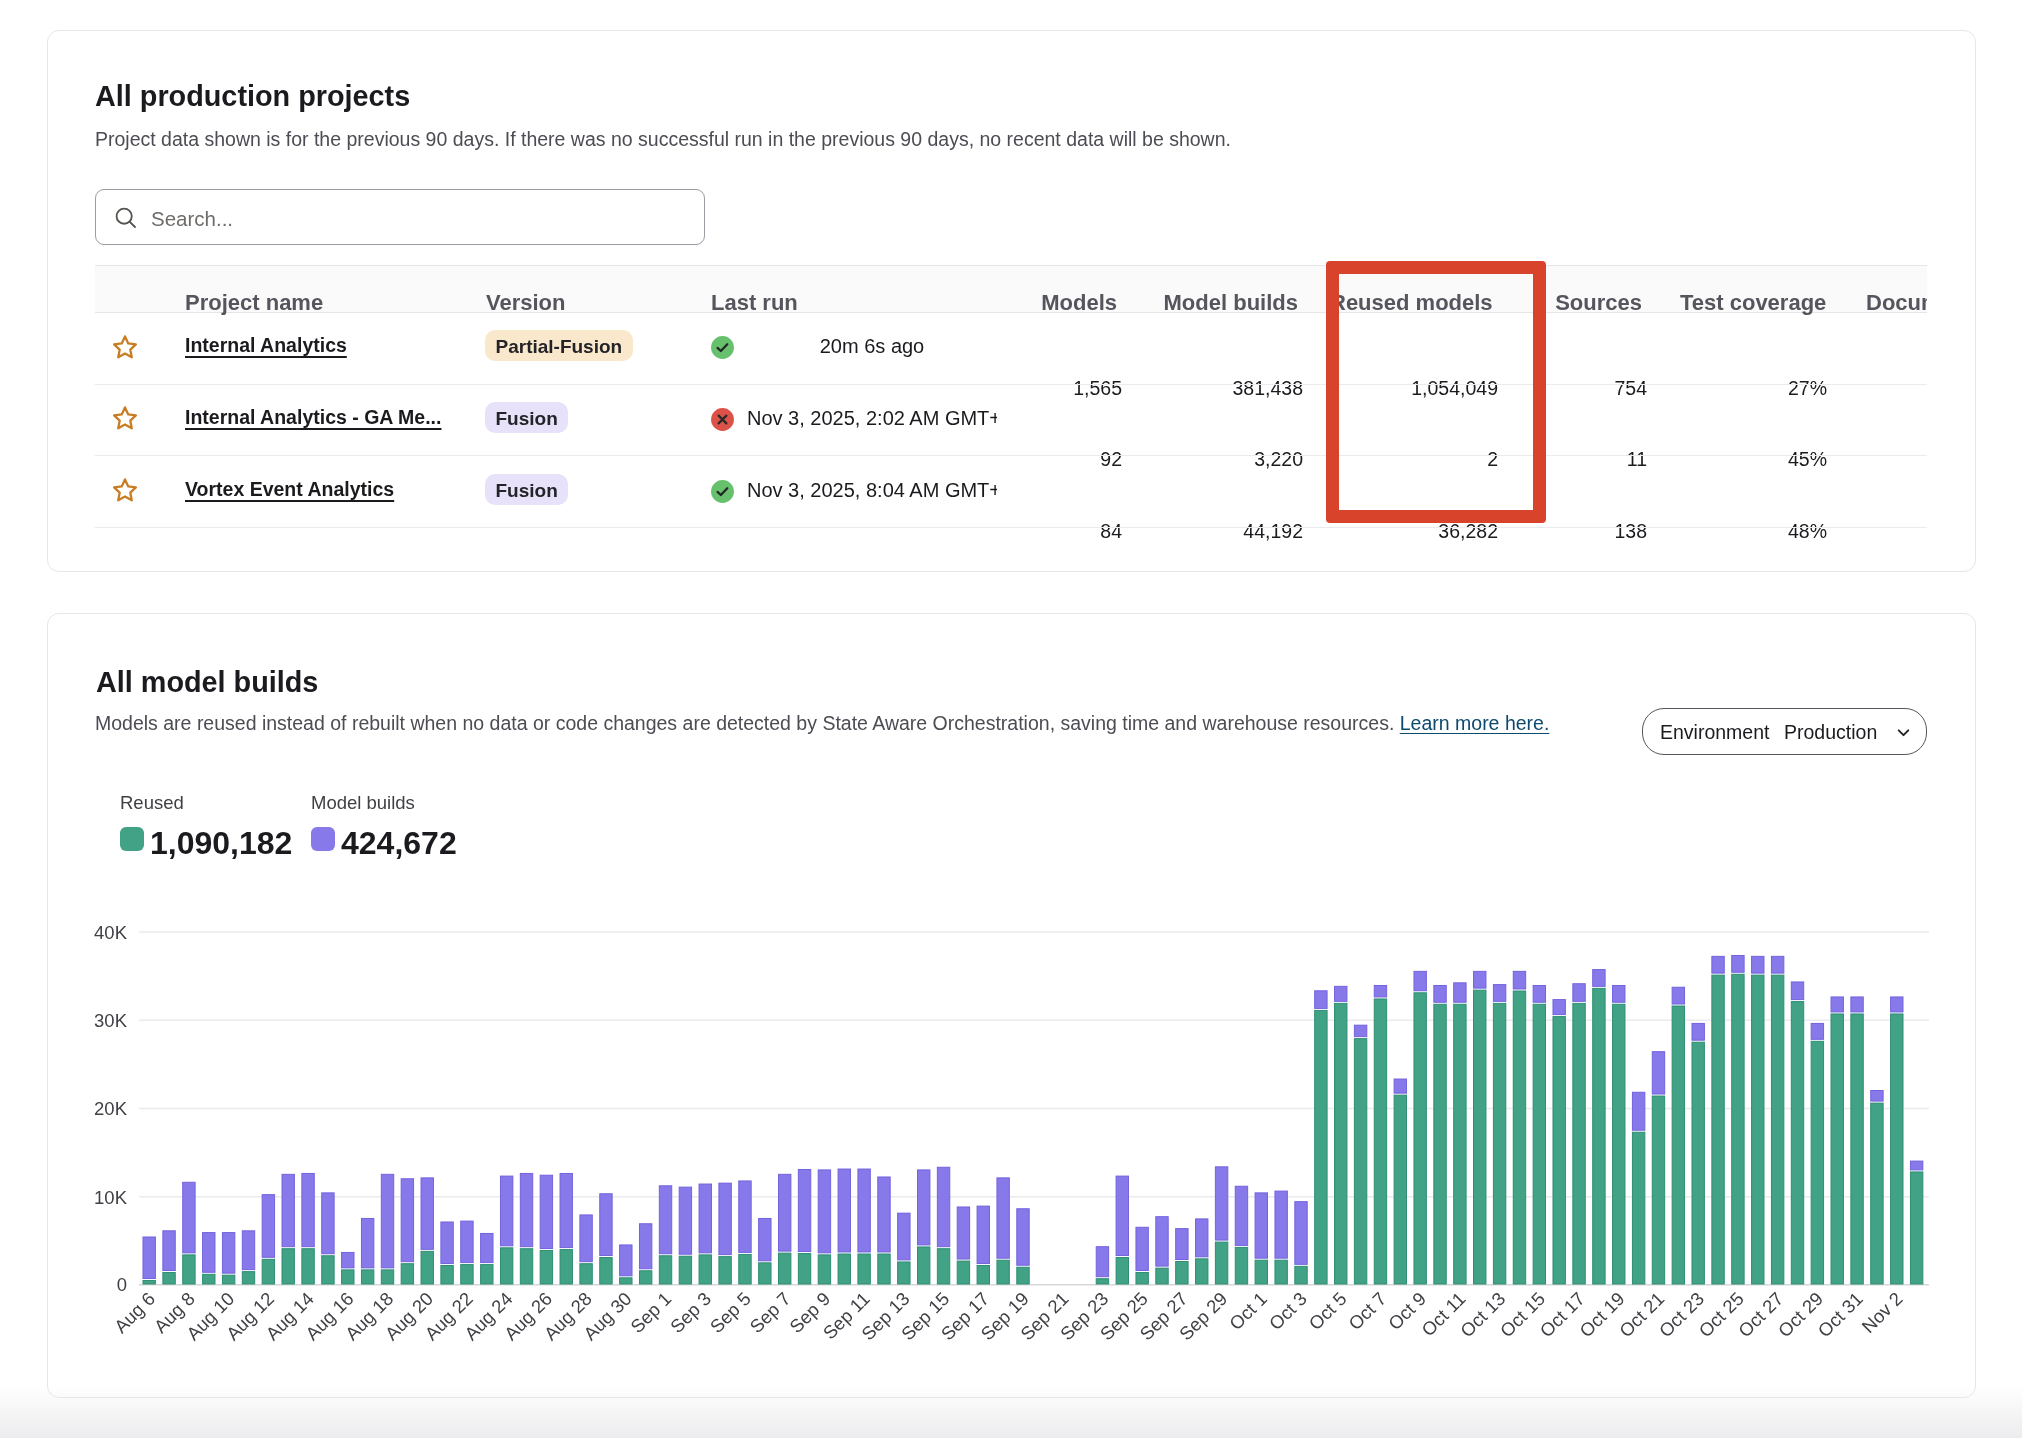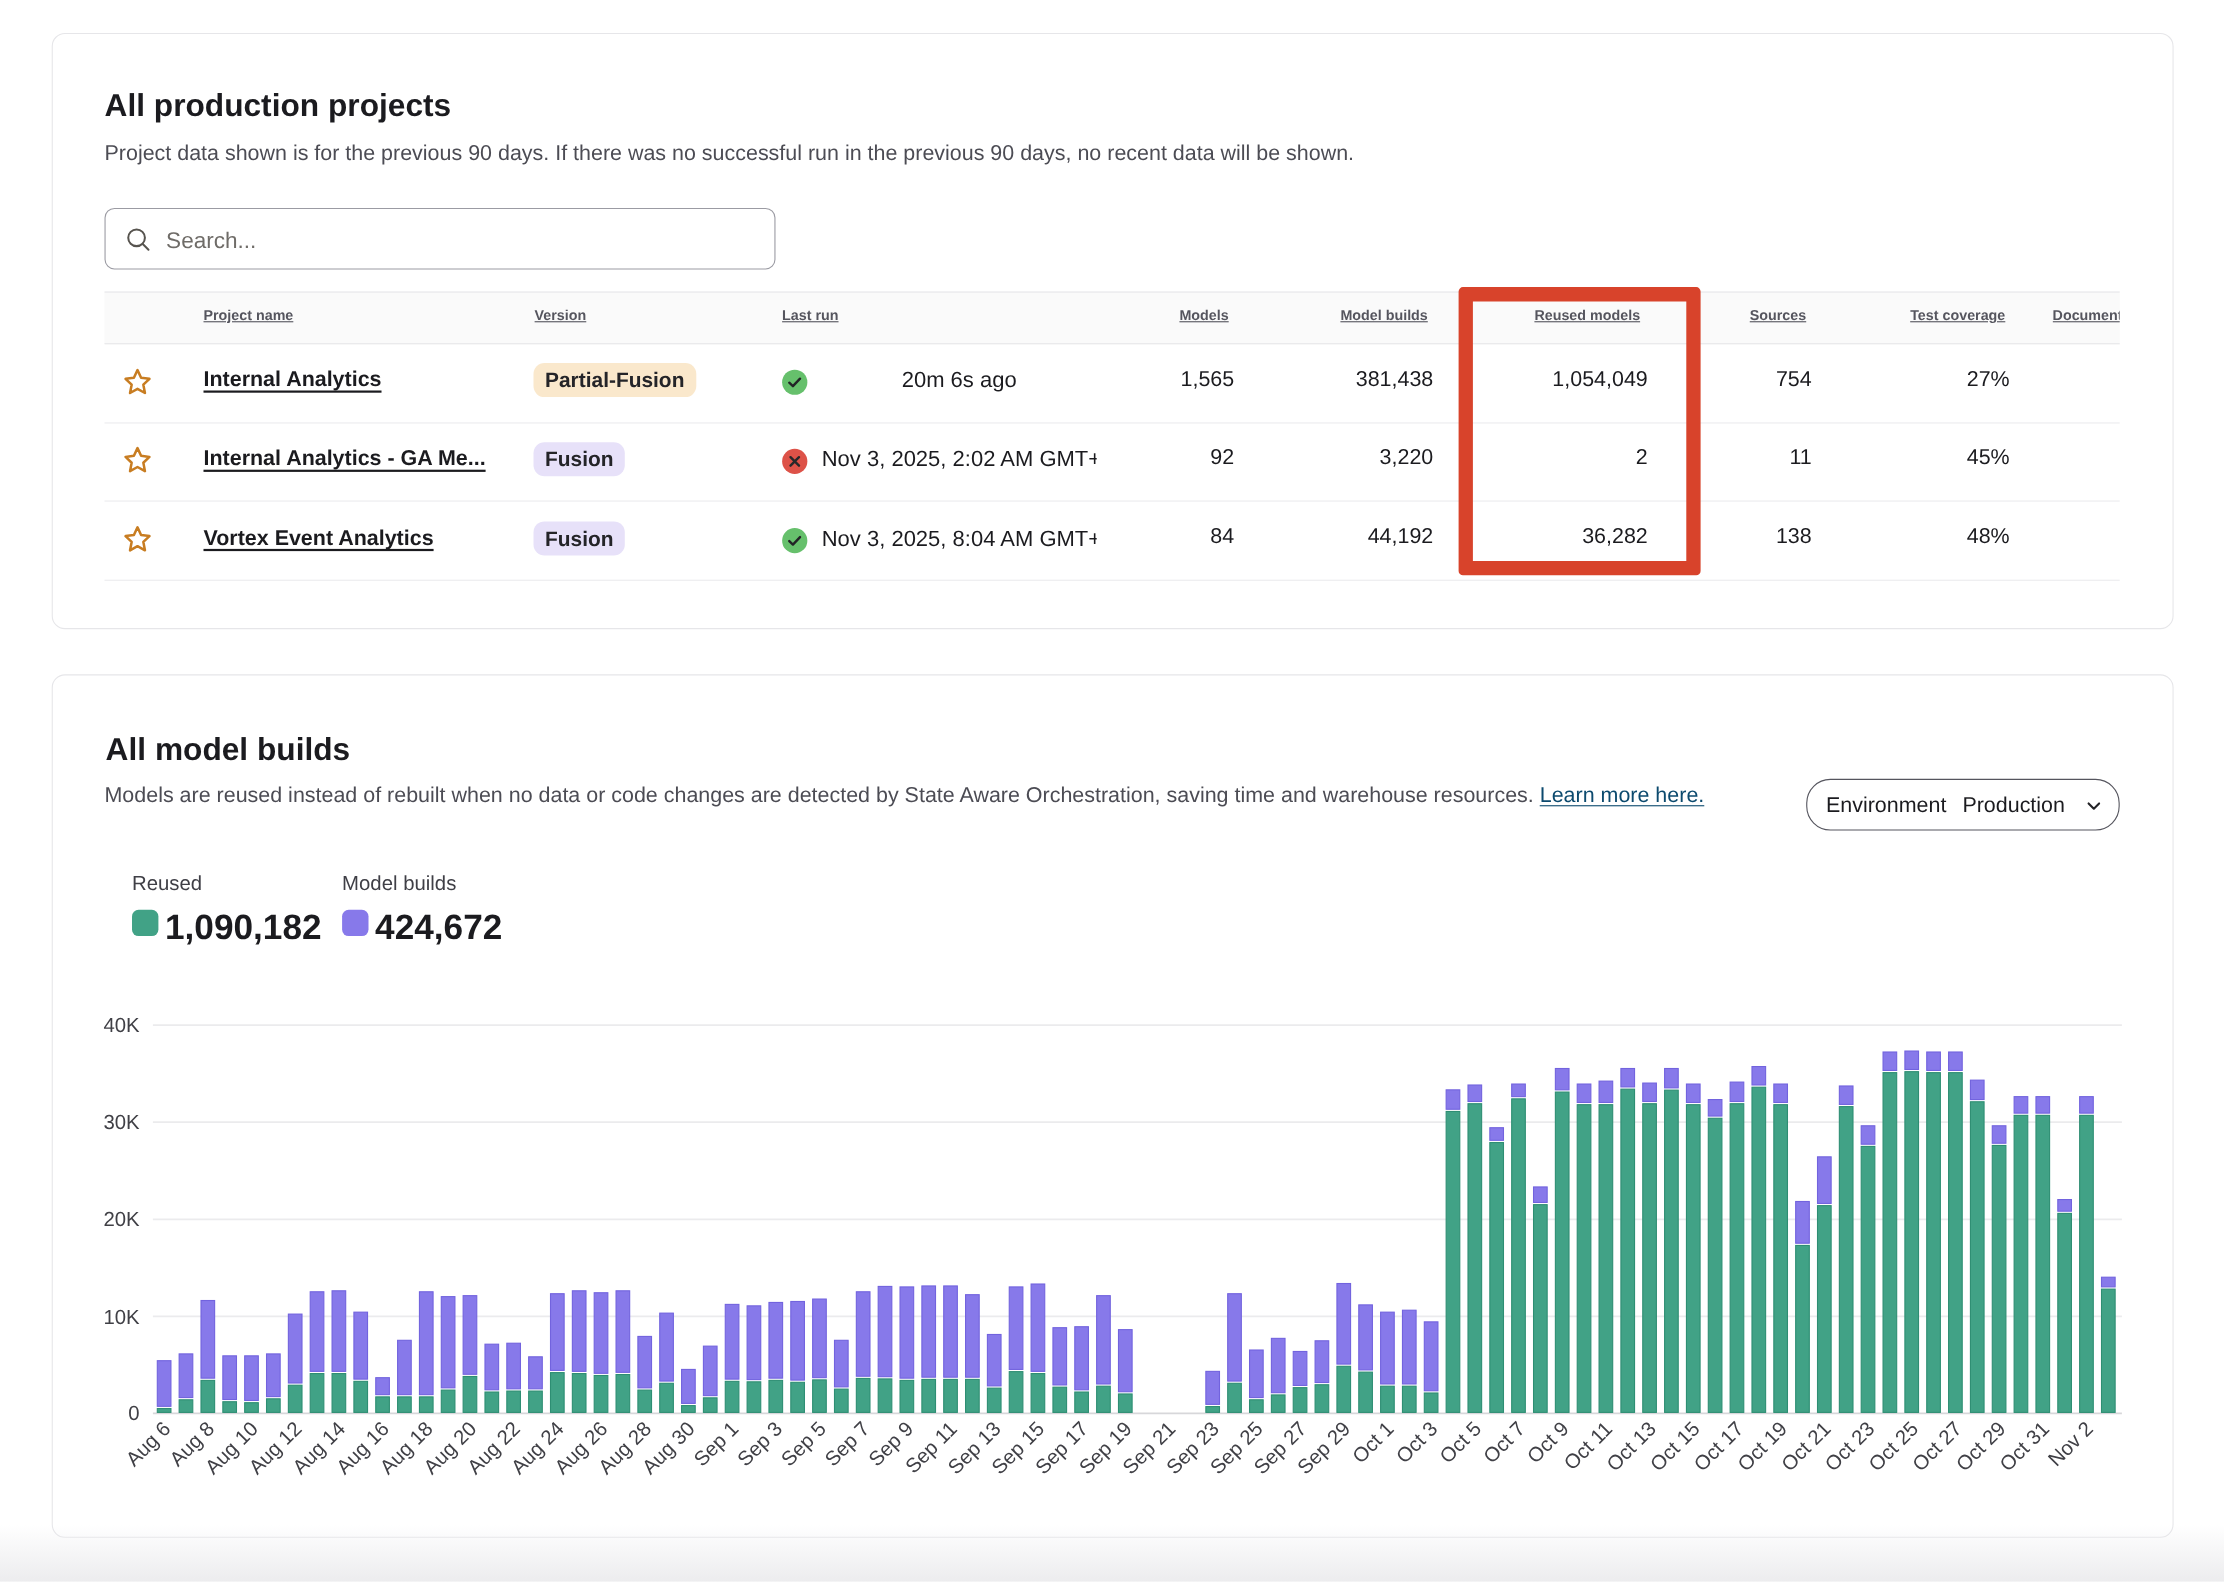--- a/index.html
+++ b/index.html
@@ -11,34 +11,34 @@
 #card1 { top:30px; height:542px; }
 #card2 { top:613px; height:785px; }
 .h1 { position:absolute; left:95px; font-size:28.8px; font-weight:700; color:#1b1b1f; }
 .sub { position:absolute; left:95px; font-size:19.5px; color:#4c4c54; }
 .search { position:absolute; left:95px; top:189px; width:610px; height:56px;
   border:1.6px solid #9b9ba3; border-radius:9px; }
 .search svg { position:absolute; left:17px; top:15px; }
 .search .ph { position:absolute; left:55px; top:17px; font-size:20.5px; color:#6f6c68; }
 .thead { position:absolute; left:95px; top:264.5px; width:1832px; height:48px;
   background:#fafafa; border-top:1.6px solid #e6e6e9; border-bottom:1.6px solid #e6e6e9; }
-.th { position:absolute; top:279px; font-size:13px; font-weight:700; color:#55555e;
-  white-space:nowrap;text-decoration:underline; }
+.th { position:absolute; top:290px; font-size:22px; font-weight:700; color:#55555e;
+  white-space:nowrap; }
 .th.r { text-align:right; }
 .star { position:absolute; left:110px; }
 .pname { position:absolute; left:185px; font-size:19.5px; font-weight:700; color:#1b1b1f;
   text-decoration:underline; text-underline-offset:4px; text-decoration-thickness:1.7px; text-decoration-skip-ink:none; white-space:nowrap; }
 .badge { position:absolute; left:485px; height:31px; border-radius:10px; font-size:19px;
   font-weight:700; color:#242428; padding:0 10.5px; line-height:34px; white-space:nowrap; }
 .badge.orange { background:#FAE8CC; }
 .badge.purple { background:#E7E1F9; }
 .runicon { position:absolute; left:710px; }
 .runtxt { position:absolute; left:747px; width:250px; font-size:20px; color:#1b1b1f;
   white-space:nowrap; overflow:hidden;text-align:center; }
-.num { position:absolute; text-align:right; font-size:19.5px; color:#1b1b1f; white-space:nowrap; }
+.num { position:absolute; text-align:right; font-size:19.5px; color:#1b1b1f; white-space:nowrap;margin-top:43px; }
 .rowline { position:absolute; left:95px; width:1832px; height:0;
   border-top:1.6px solid #ebebee; }
 .redbox { position:absolute; left:1326px; top:261px; width:220px; height:262px;
   border:13px solid #D8432B; border-radius:4px; z-index:5; }
 .h2 { position:absolute; left:96px; top:666px; font-size:28.8px; font-weight:700; color:#1b1b1f; }
 .sub2 { position:absolute; left:95px; top:712px; font-size:19.5px; color:#4c4c54; }
 .sub2 a { color:#0c4a6e; text-decoration:underline; text-underline-offset:3px; text-decoration-skip-ink:none; }
 .dd { position:absolute; left:1642px; top:708px; width:285px; height:47px;
   border:1.6px solid #55555e; border-radius:22px; font-size:19.5px; color:#1b1b1f; }
 .dd .lab { position:absolute; left:17px; top:12px; }

